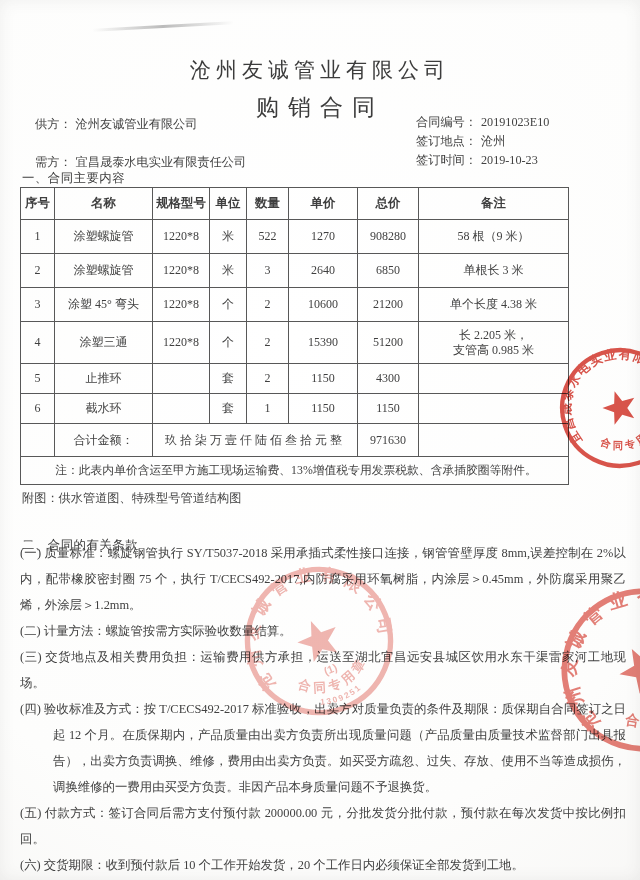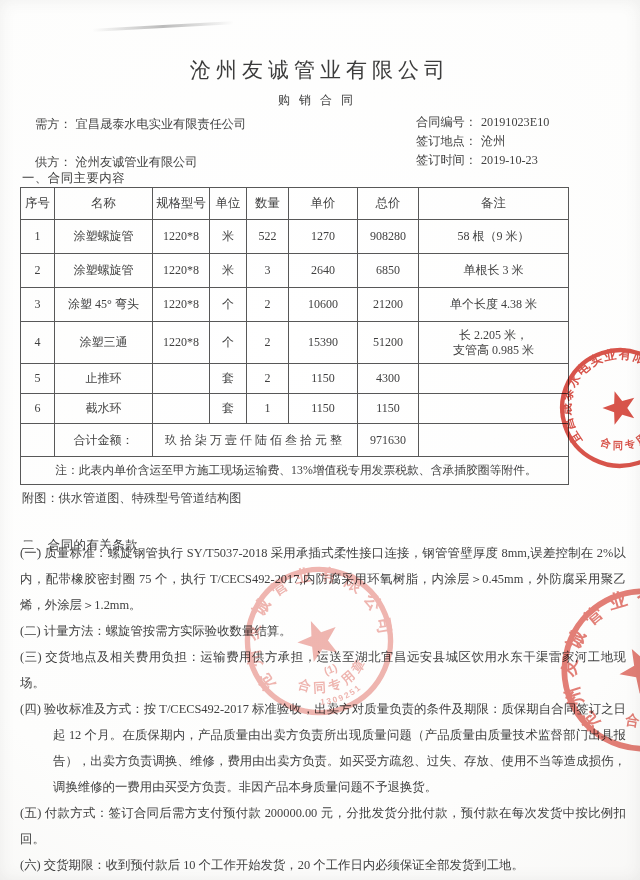--- a/index.html
+++ b/index.html
@@ -10,37 +10,37 @@
     box-shadow:inset 0 0 16px rgba(60,60,60,.08);
     font-family:"Liberation Serif","DejaVu Serif",serif;
     color:#424242;
   }
   .smudge{position:absolute;left:92px;top:25px;width:142px;height:3px;border-radius:2px;
     background:linear-gradient(90deg,rgba(120,120,120,0),rgba(105,105,105,.45),rgba(120,120,120,0));
     transform:rotate(-3deg);}
   .title{position:absolute;top:56px;left:0;width:100%;text-align:center;
     font-size:21px;letter-spacing:5px;color:#3c3c3c;}
   .subtitle{position:absolute;top:92px;left:0;width:100%;text-align:center;
-    font-size:12px;letter-spacing:9px;color:#3c3c3c;}
+    font-size:23px;letter-spacing:9px;color:#3c3c3c;}
   .meta-left{position:absolute;left:35px;top:116px;font-size:12.2px;}
   .meta-left .line{margin-bottom:21px;white-space:nowrap;}
   .meta-right{position:absolute;left:416px;top:113px;font-size:12.2px;line-height:19px;}
   .meta-right .line{white-space:nowrap;}
   .lbl{margin-right:4px;}
   .sec-heading{position:absolute;left:22px;font-size:12.4px;color:#3b3b3b;letter-spacing:.5px;}
   #sec1-heading{top:170px;}
   #attachment{position:absolute;left:22px;top:490px;font-size:12.2px;}
   #sec2-heading{top:517px;margin-top:20px;}
 
   table.items{position:absolute;left:20px;top:187px;width:548px;border-collapse:collapse;
     table-layout:fixed;font-size:12px;color:#3f3f3f;}
   table.items th,table.items td{border:1px solid #585858;text-align:center;vertical-align:middle;
     padding:1px 2px;font-weight:normal;overflow:hidden;}
   table.items thead tr{height:32px;}
-  table.items th{font-size:12.4px;}
+  table.items th{font-size:12.4px;font-weight:bold;}
   table.items td.remark{white-space:pre-line;line-height:15px;}
   table.items tr.total-row td{height:30px;}
   table.items td[data-name="total-amount-words"]{letter-spacing:3px;}
   table.items td.note-cell{text-align:center;padding-left:5px;font-size:11.8px;white-space:nowrap;}
 
   .terms{position:absolute;left:20px;top:540px;width:606px;font-size:12.4px;line-height:26px;
     text-align:justify;color:#414141;}
   .terms p{margin:0;}
   .terms p.term-3{padding-left:33px;text-indent:-33px;}
 
@@ -55,25 +55,25 @@
 <body>
 
 <div class="page" data-name="contract-page">
 
   <div class="smudge" data-name="scan-smudge-artifact"></div>
 
   <div class="title" data-name="page-title">沧州友诚管业有限公司</div>
   <div class="subtitle" data-name="doc-title">购销合同</div>
 
   <div class="meta-left" data-name="parties-block">
+    <div class="line" data-name="supplier-line">
+      <span class="lbl" data-name="supplier-label">供方：</span><span data-name="supplier-name">沧州友诚管业有限公司</span>
+    </div>
     <div class="line" data-name="buyer-line">
       <span class="lbl" data-name="buyer-label">需方：</span><span data-name="buyer-name">宜昌晟泰水电实业有限责任公司</span>
-    </div>
-    <div class="line" data-name="supplier-line">
-      <span class="lbl" data-name="supplier-label">供方：</span><span data-name="supplier-name">沧州友诚管业有限公司</span>
     </div>
   </div>
 
   <div class="meta-right" data-name="contract-meta-block">
     <div class="line" data-name="contract-no-line">
       <span class="lbl" data-name="contract-no-label">合同编号：</span><span data-name="contract-no-value">20191023E10</span>
     </div>
     <div class="line" data-name="sign-place-line">
       <span class="lbl" data-name="sign-place-label">签订地点：</span><span data-name="sign-place-value">沧州</span>
     </div>

